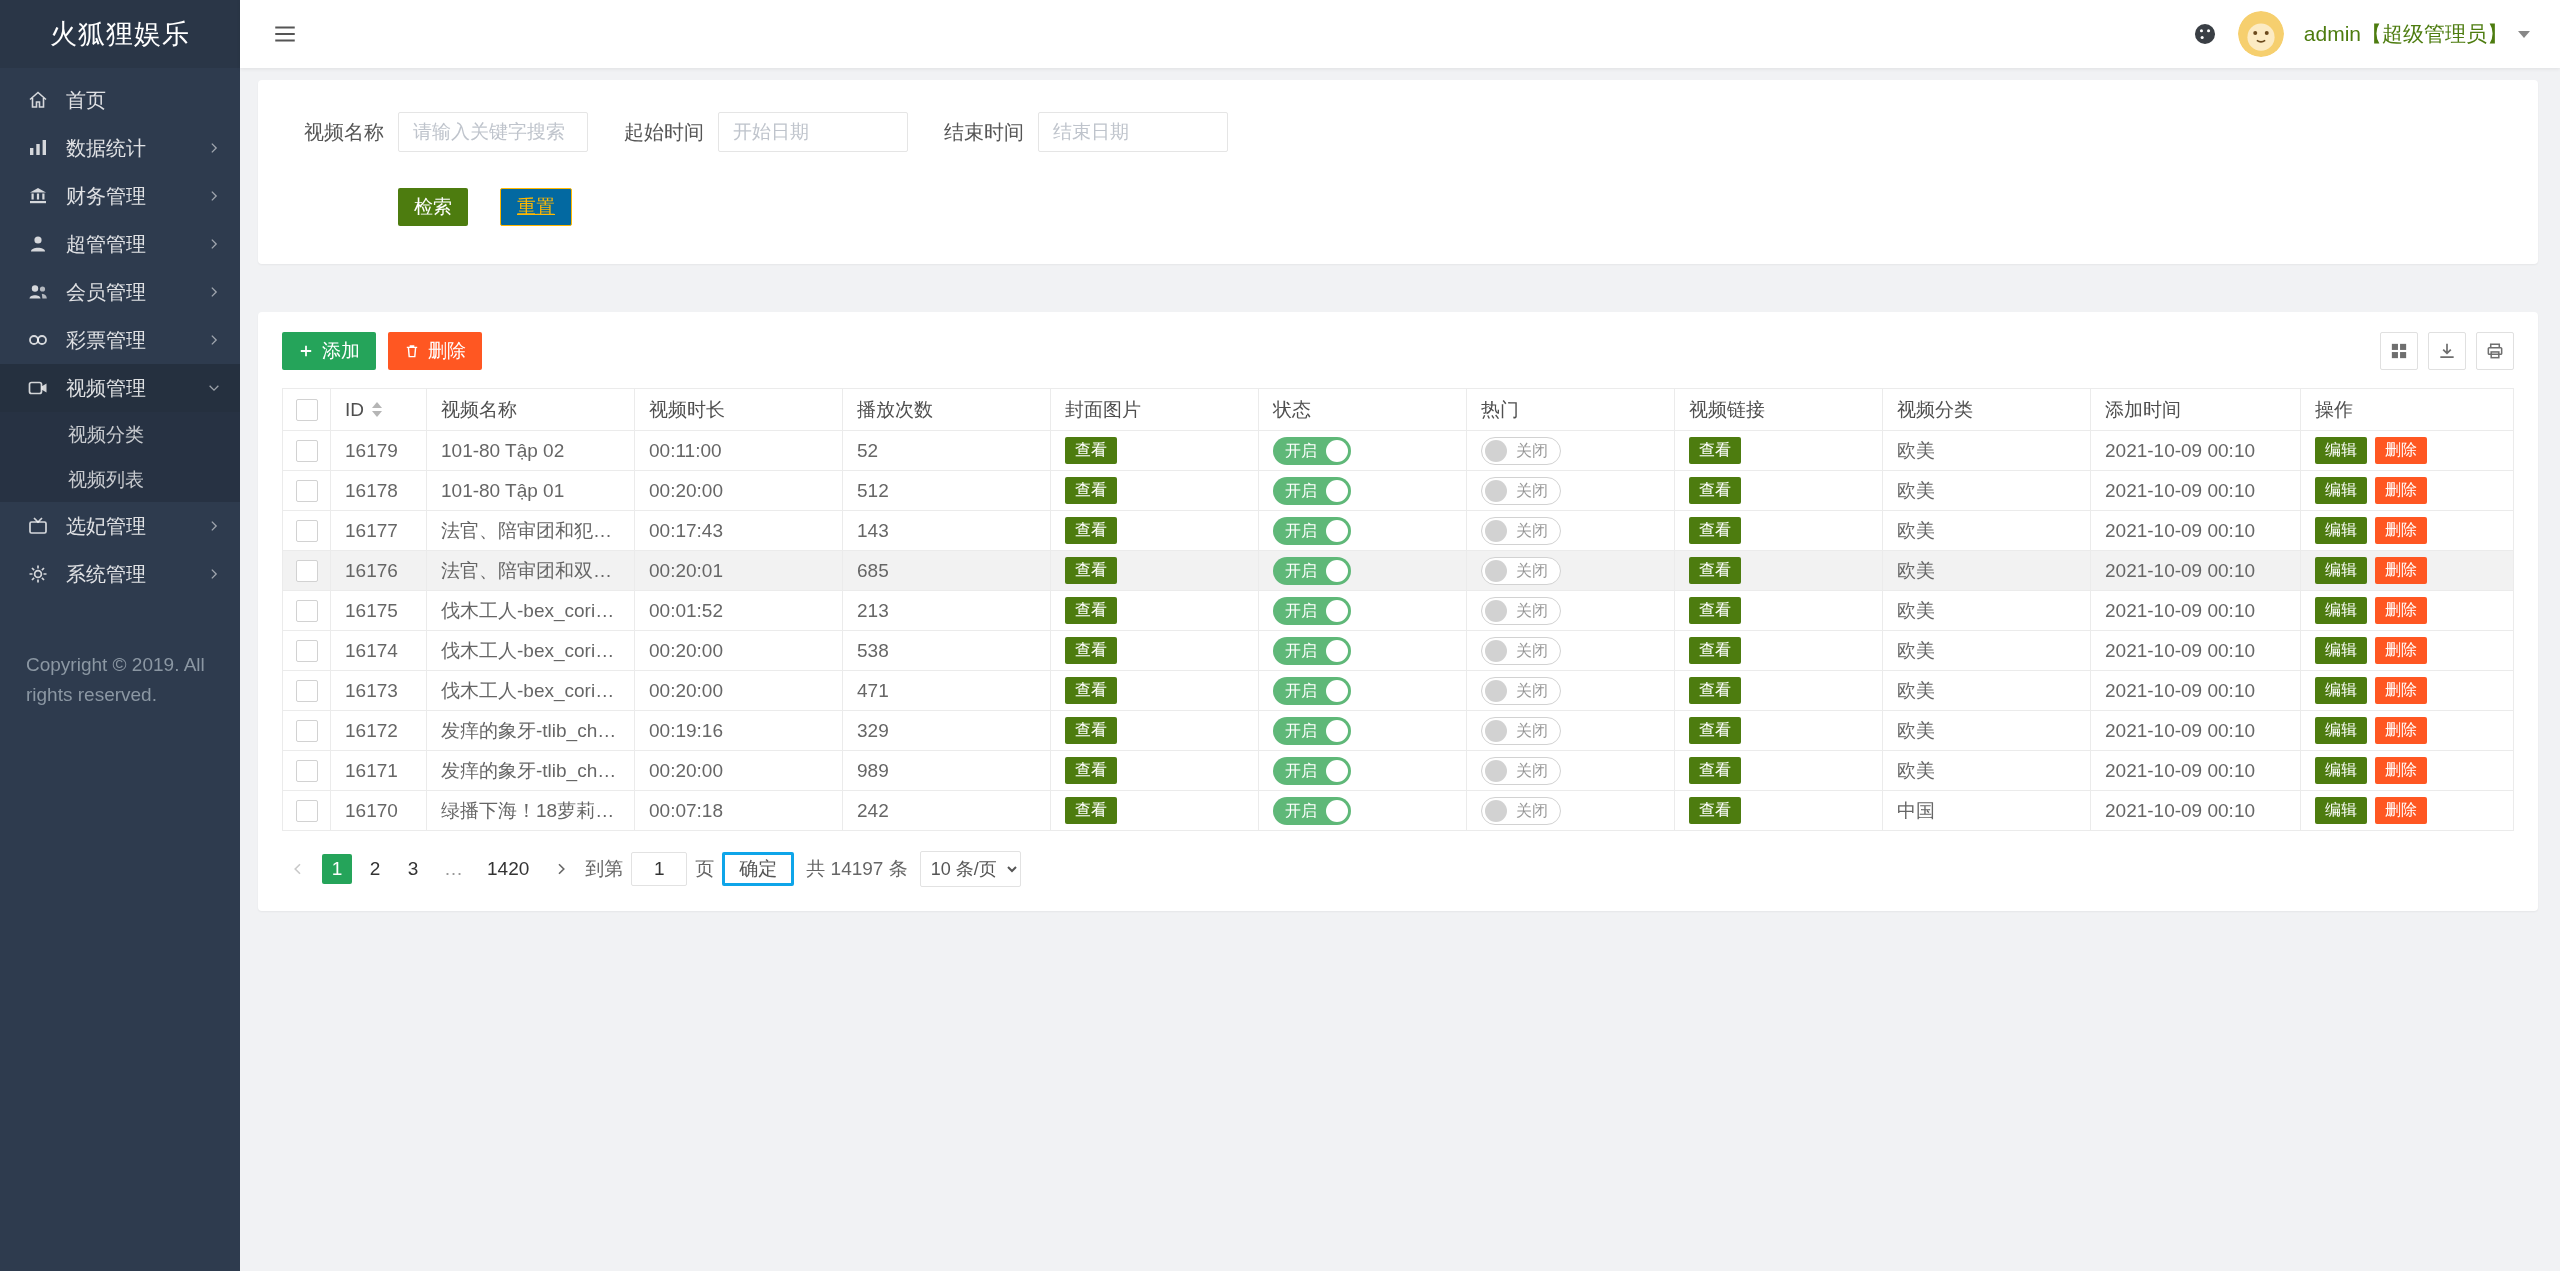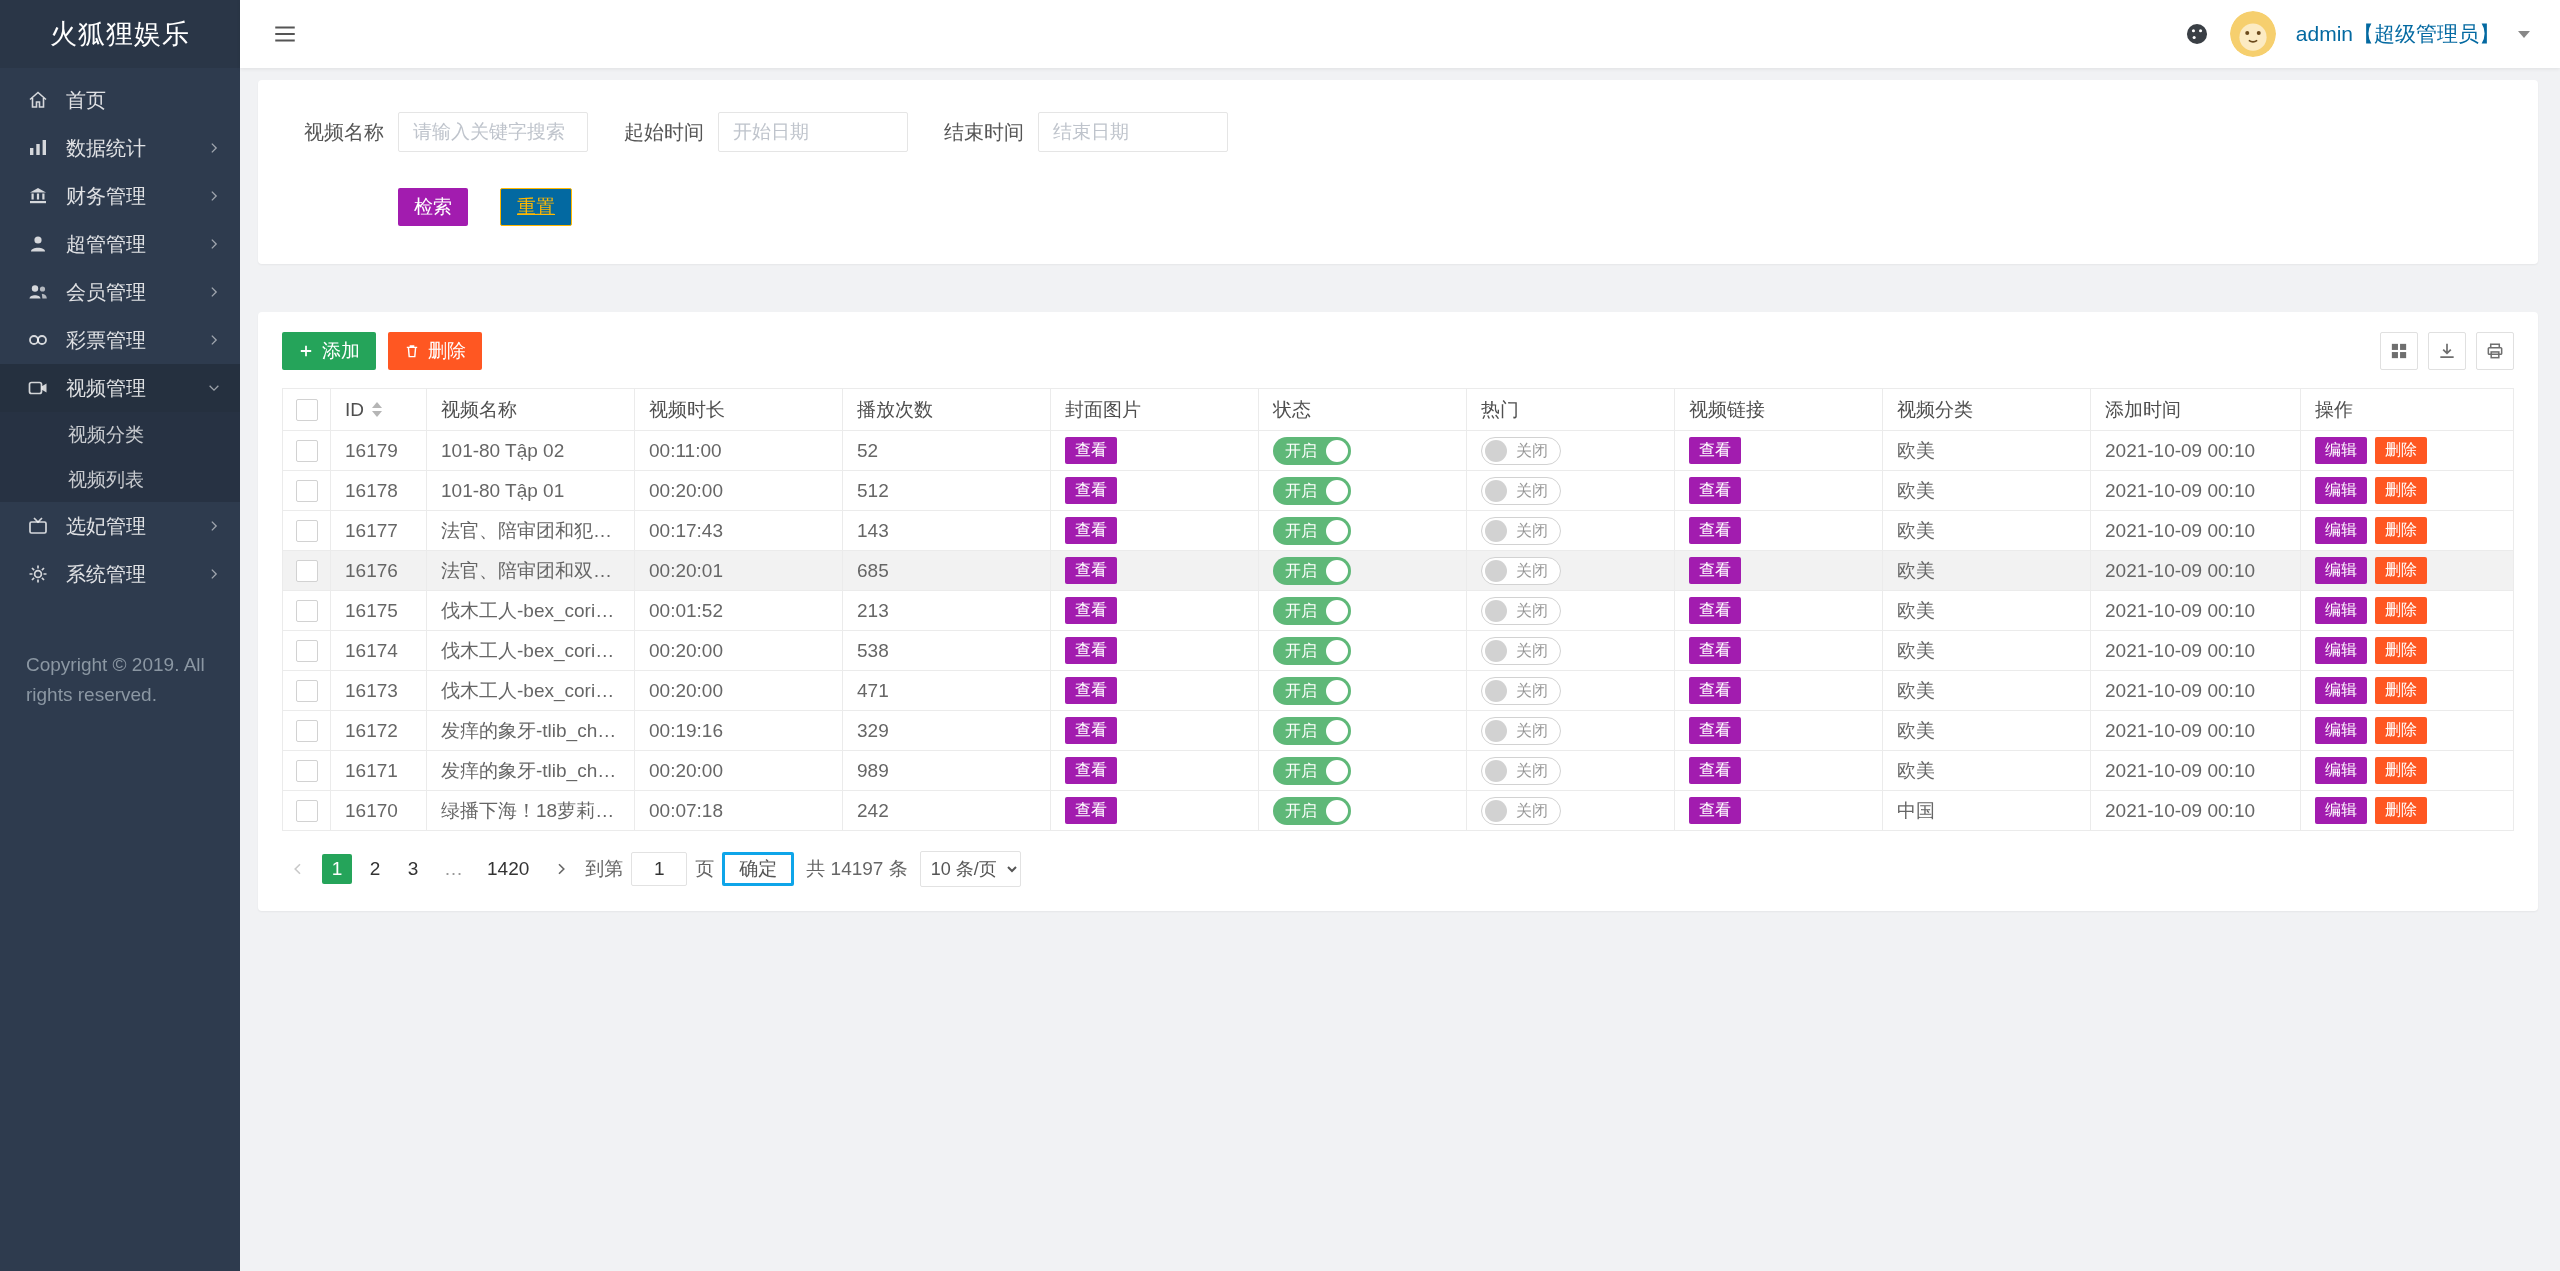--- a/index.html
+++ b/index.html
@@ -24,37 +24,37 @@
   .submenu .menu-item { height:45px; padding-left:68px; color:rgba(255,255,255,.75); font-size:19px; }
   .copyright { margin-top:52px; padding:0 26px; font-size:19px; line-height:1.6; color:#8b97a3; }
 
   
   .main { flex:1; display:flex; flex-direction:column; min-width:0; }
   .topbar { height:68px; background:#fff; display:flex; align-items:center; padding:0 30px; box-shadow:0 1px 4px rgba(0,0,0,.08); position:relative; z-index:2; }
   .hamburger { width:30px; height:30px; display:flex; align-items:center; justify-content:center; color:#555; cursor:pointer; }
   .topbar-right { margin-left:auto; display:flex; align-items:center; gap:20px; }
   .theme-btn { display:flex; cursor:pointer; }
   .avatar { width:46px; height:46px; border-radius:50%; overflow:hidden; display:block; cursor:pointer; }
-  .userbox { display:flex; align-items:center; gap:18px; color:#0369a1; font-size:21px; cursor:pointer; }
+  .userbox { display:flex; align-items:center; gap:10px; color:#4d7c0f; font-size:21px; cursor:pointer; }
   .caret { width:0; height:0; border-left:6px solid transparent; border-right:6px solid transparent; border-top:7px solid #888; }
 
   
   .content { flex:1; overflow:hidden; padding:12px 22px 26px 18px; }
   .card { background:#fff; border-radius:4px; box-shadow:0 1px 2px rgba(0,0,0,.05); }
 
   .search-card { padding:32px 46px 38px; margin-bottom:48px; }
   .form-row { display:flex; align-items:center; gap:36px; }
   .field { display:flex; align-items:center; gap:14px; }
   .field label { color:#555; }
   .field input { width:190px; height:40px; border:1px solid #e5e5e5; border-radius:2px; padding:0 14px; font-size:19px; color:#333; outline:none; font-family:inherit; }
   input::placeholder { color:#bfc4cc; }
   .btn-row { margin-top:36px; margin-left:94px; display:flex; gap:32px; }
 
   .btn { border:none; border-radius:2px; cursor:pointer; font-family:inherit; display:inline-flex; align-items:center; justify-content:center; }
-  .btn-teal  { background:#a21caf; color:#fff; }
+  .btn-teal  { background:#4d7c0f; color:#fff; }
   .btn-green { background:#25a45a; color:#fff;justify-content:center; }
   .btn-orange{ background:#ff5722; color:#fff; }
   .btn-warm  { background:#0369a1; color:#ffb800; border:1px solid #ffb800;text-decoration:underline; }
   .btn-lg { height:38px; padding:0 16px; font-size:19px; gap:8px; }
   .btn-sm { height:27px; padding:0 10px; font-size:16px; }
 
   
   .table-card { padding:20px 24px 24px; }
   .tc-toolbar { display:flex; align-items:center; margin-bottom:18px; }
   .tc-left { display:flex; gap:12px; }

